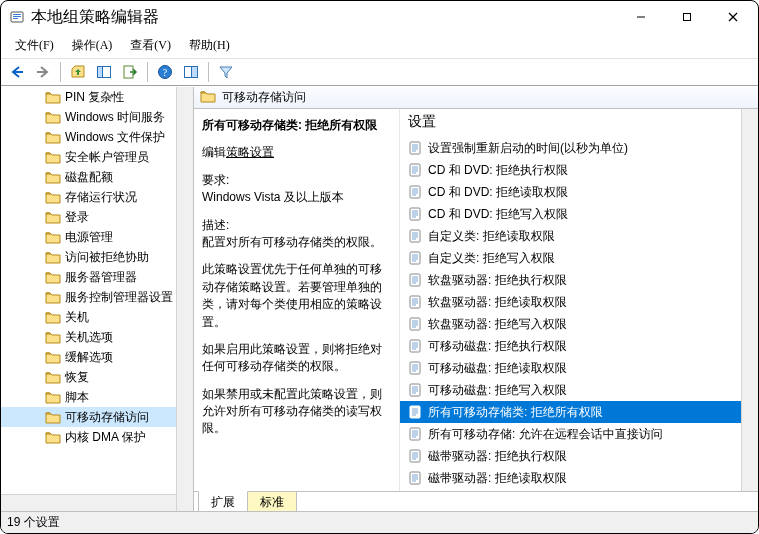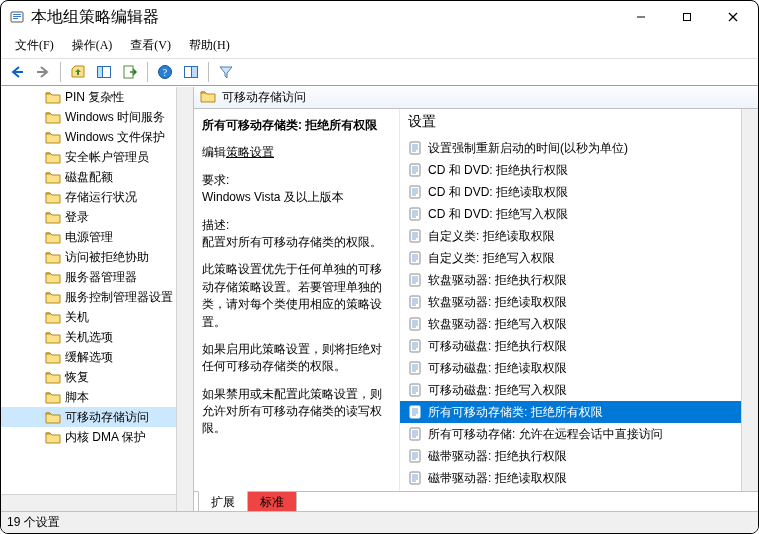--- a/index.html
+++ b/index.html
@@ -136,21 +136,21 @@
   background: #fff;
   height: 20px;
   padding-left: 4px;
   align-items: flex-start;
 }
 .tab {
   padding: 2px 12px 3px 12px;
   border: 1px solid #c0c0c0;
   border-top: none;
   margin-right: -1px;
-  background: #ef4444;
+  background: #fef9c3;
   font-size: 12px;
   border-bottom-left-radius: 3px;
   border-bottom-right-radius: 3px;
 }
 .tab.active { background: #fff; border-top: 1px solid #fff; position: relative; top:-1px; }
 
 .statusbar {
   height: 22px;
   border-top: 1px solid #c0c0c0;
   padding: 2px 6px;

